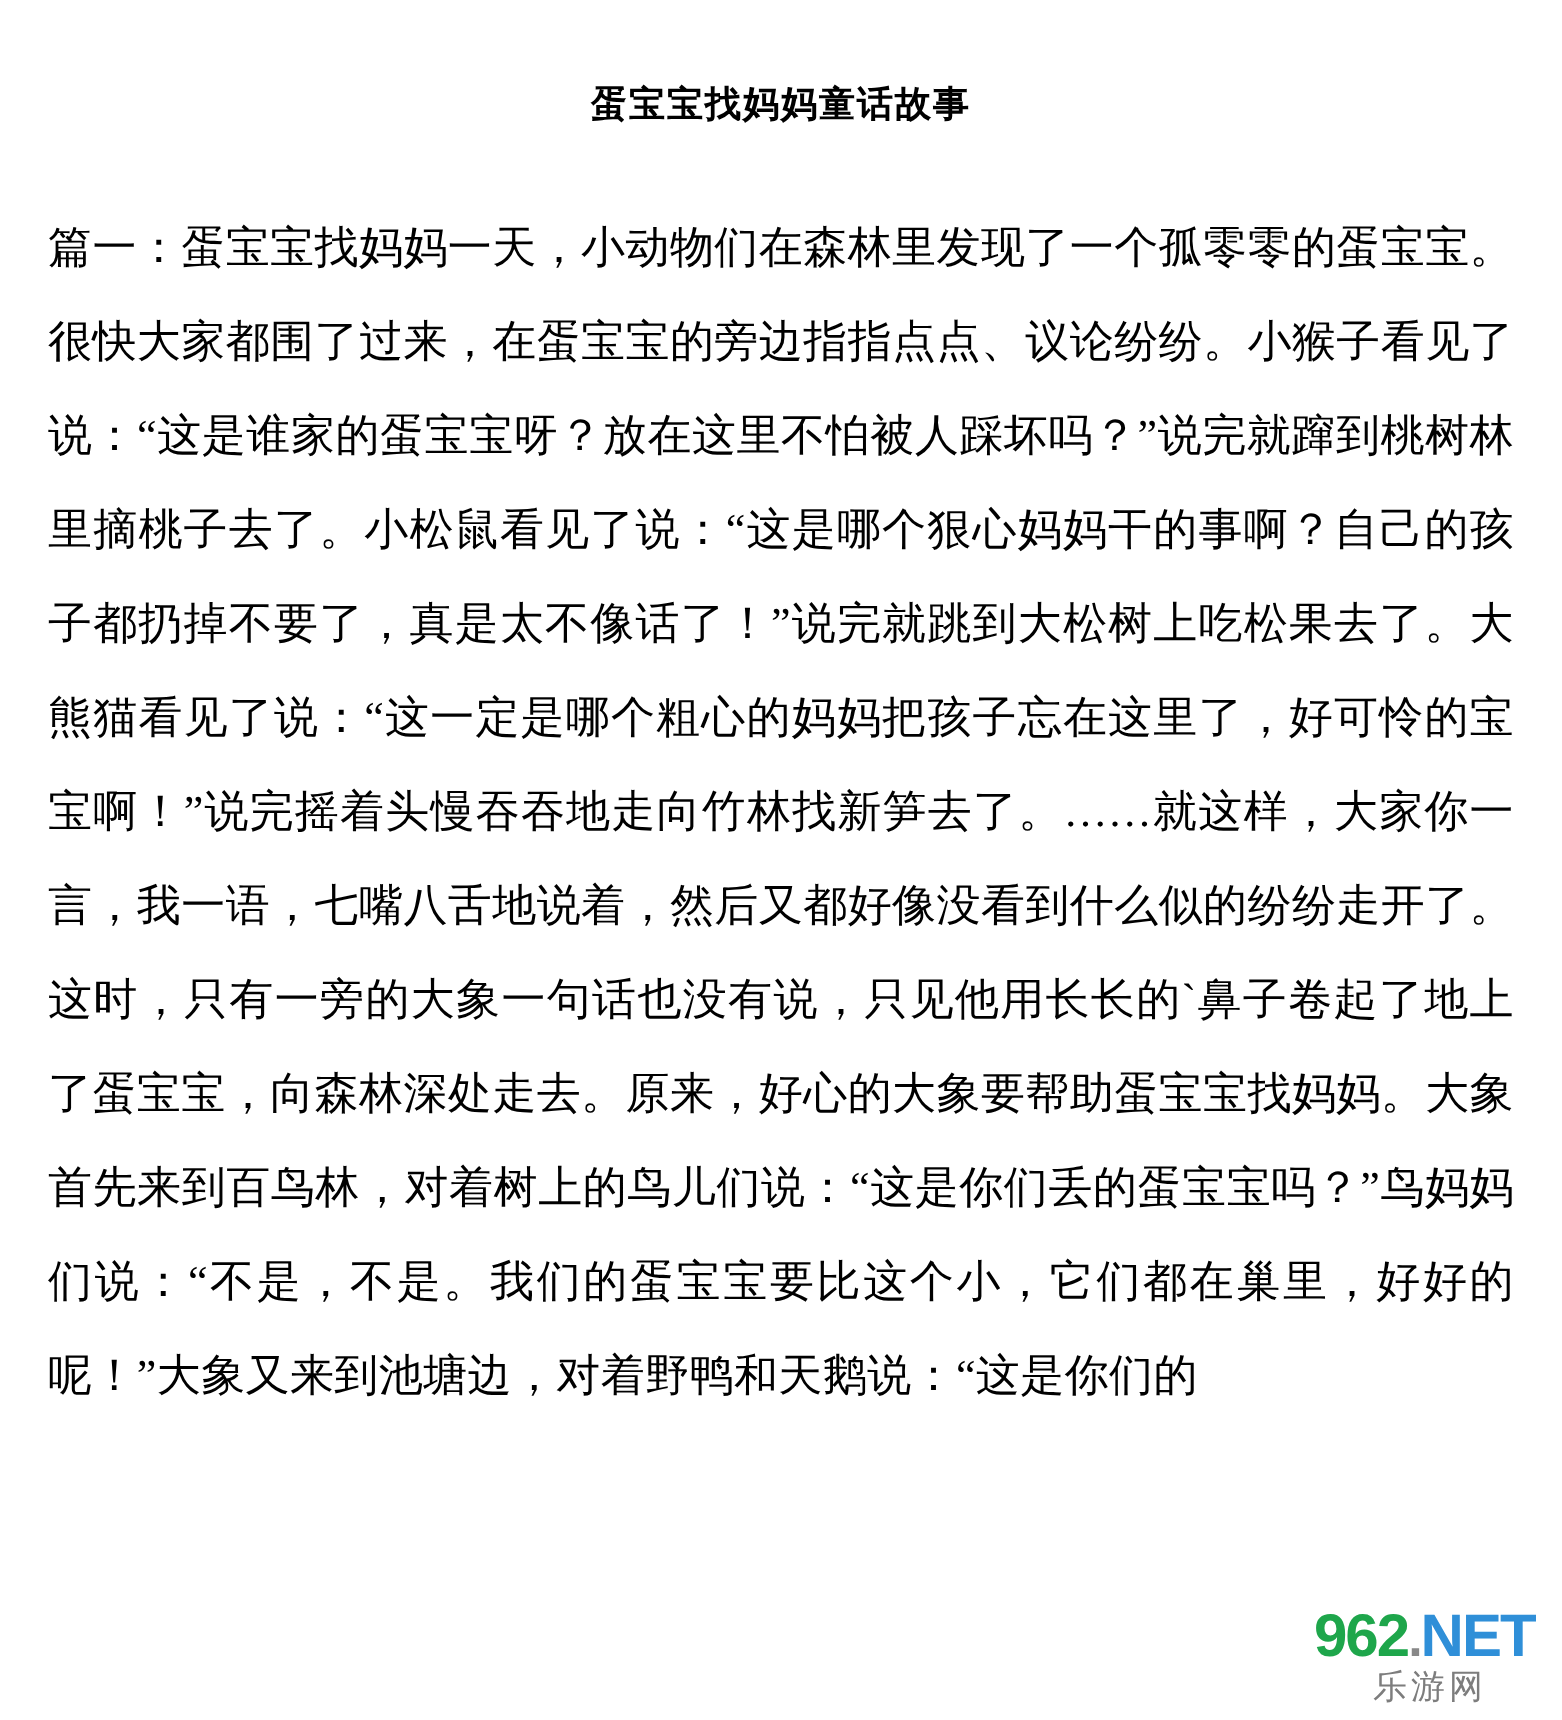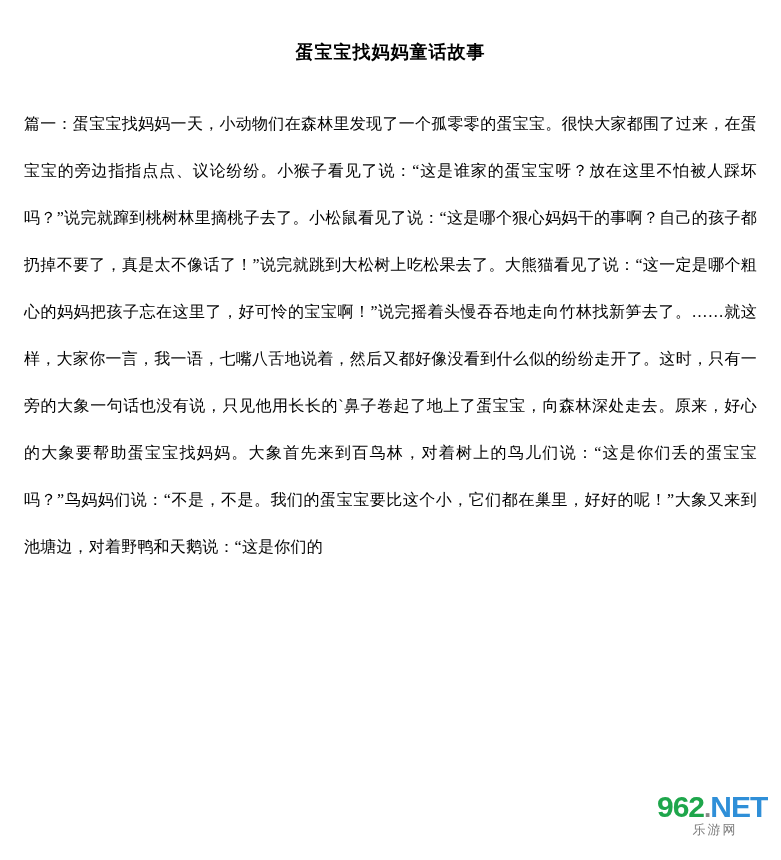--- a/index.html
+++ b/index.html
@@ -29,32 +29,32 @@
     margin: 0;
     padding-top: 40px;
     padding-bottom: 10px;
     color: #000000;
     font-family: "Liberation Serif", "DejaVu Serif", serif;
   }
   .body-wrap {
     padding: 26px 24px 0 24px;
   }
   .para {
-    font-size: 16px;
+    font-size: 22px;
     line-height: 47px;
     color: #000000;
     text-align: justify;
     text-justify: inter-ideograph;
     margin: 0;
     letter-spacing: 0.2px;
   }
   .watermark {
     position: absolute;
     right: 8px;
-    bottom: 16px;
+    bottom: 4px;
     width: 116px;
     height: 52px;
     pointer-events: none;
     user-select: none;
   }
   .wm-main {
     font-family: "Liberation Sans", sans-serif;
     font-weight: bold;
     font-size: 30px;
     line-height: 30px;
@@ -65,21 +65,21 @@
   }
   .wm-dot {
     color: #888888;
     font-size: 26px;
   }
   .wm-net {
     color: #2f8fd8;
   }
   .wm-sub {
     font-family: Liberation Sans, sans-serif;
-    font-size: 13px;
+    font-size: 17px;
     color: #7d7d7d;
     letter-spacing: 2px;
     text-align: center;
     margin-top: -2px;
   }
 </style>
 </head>
 <body>
 
 <div class="page">

